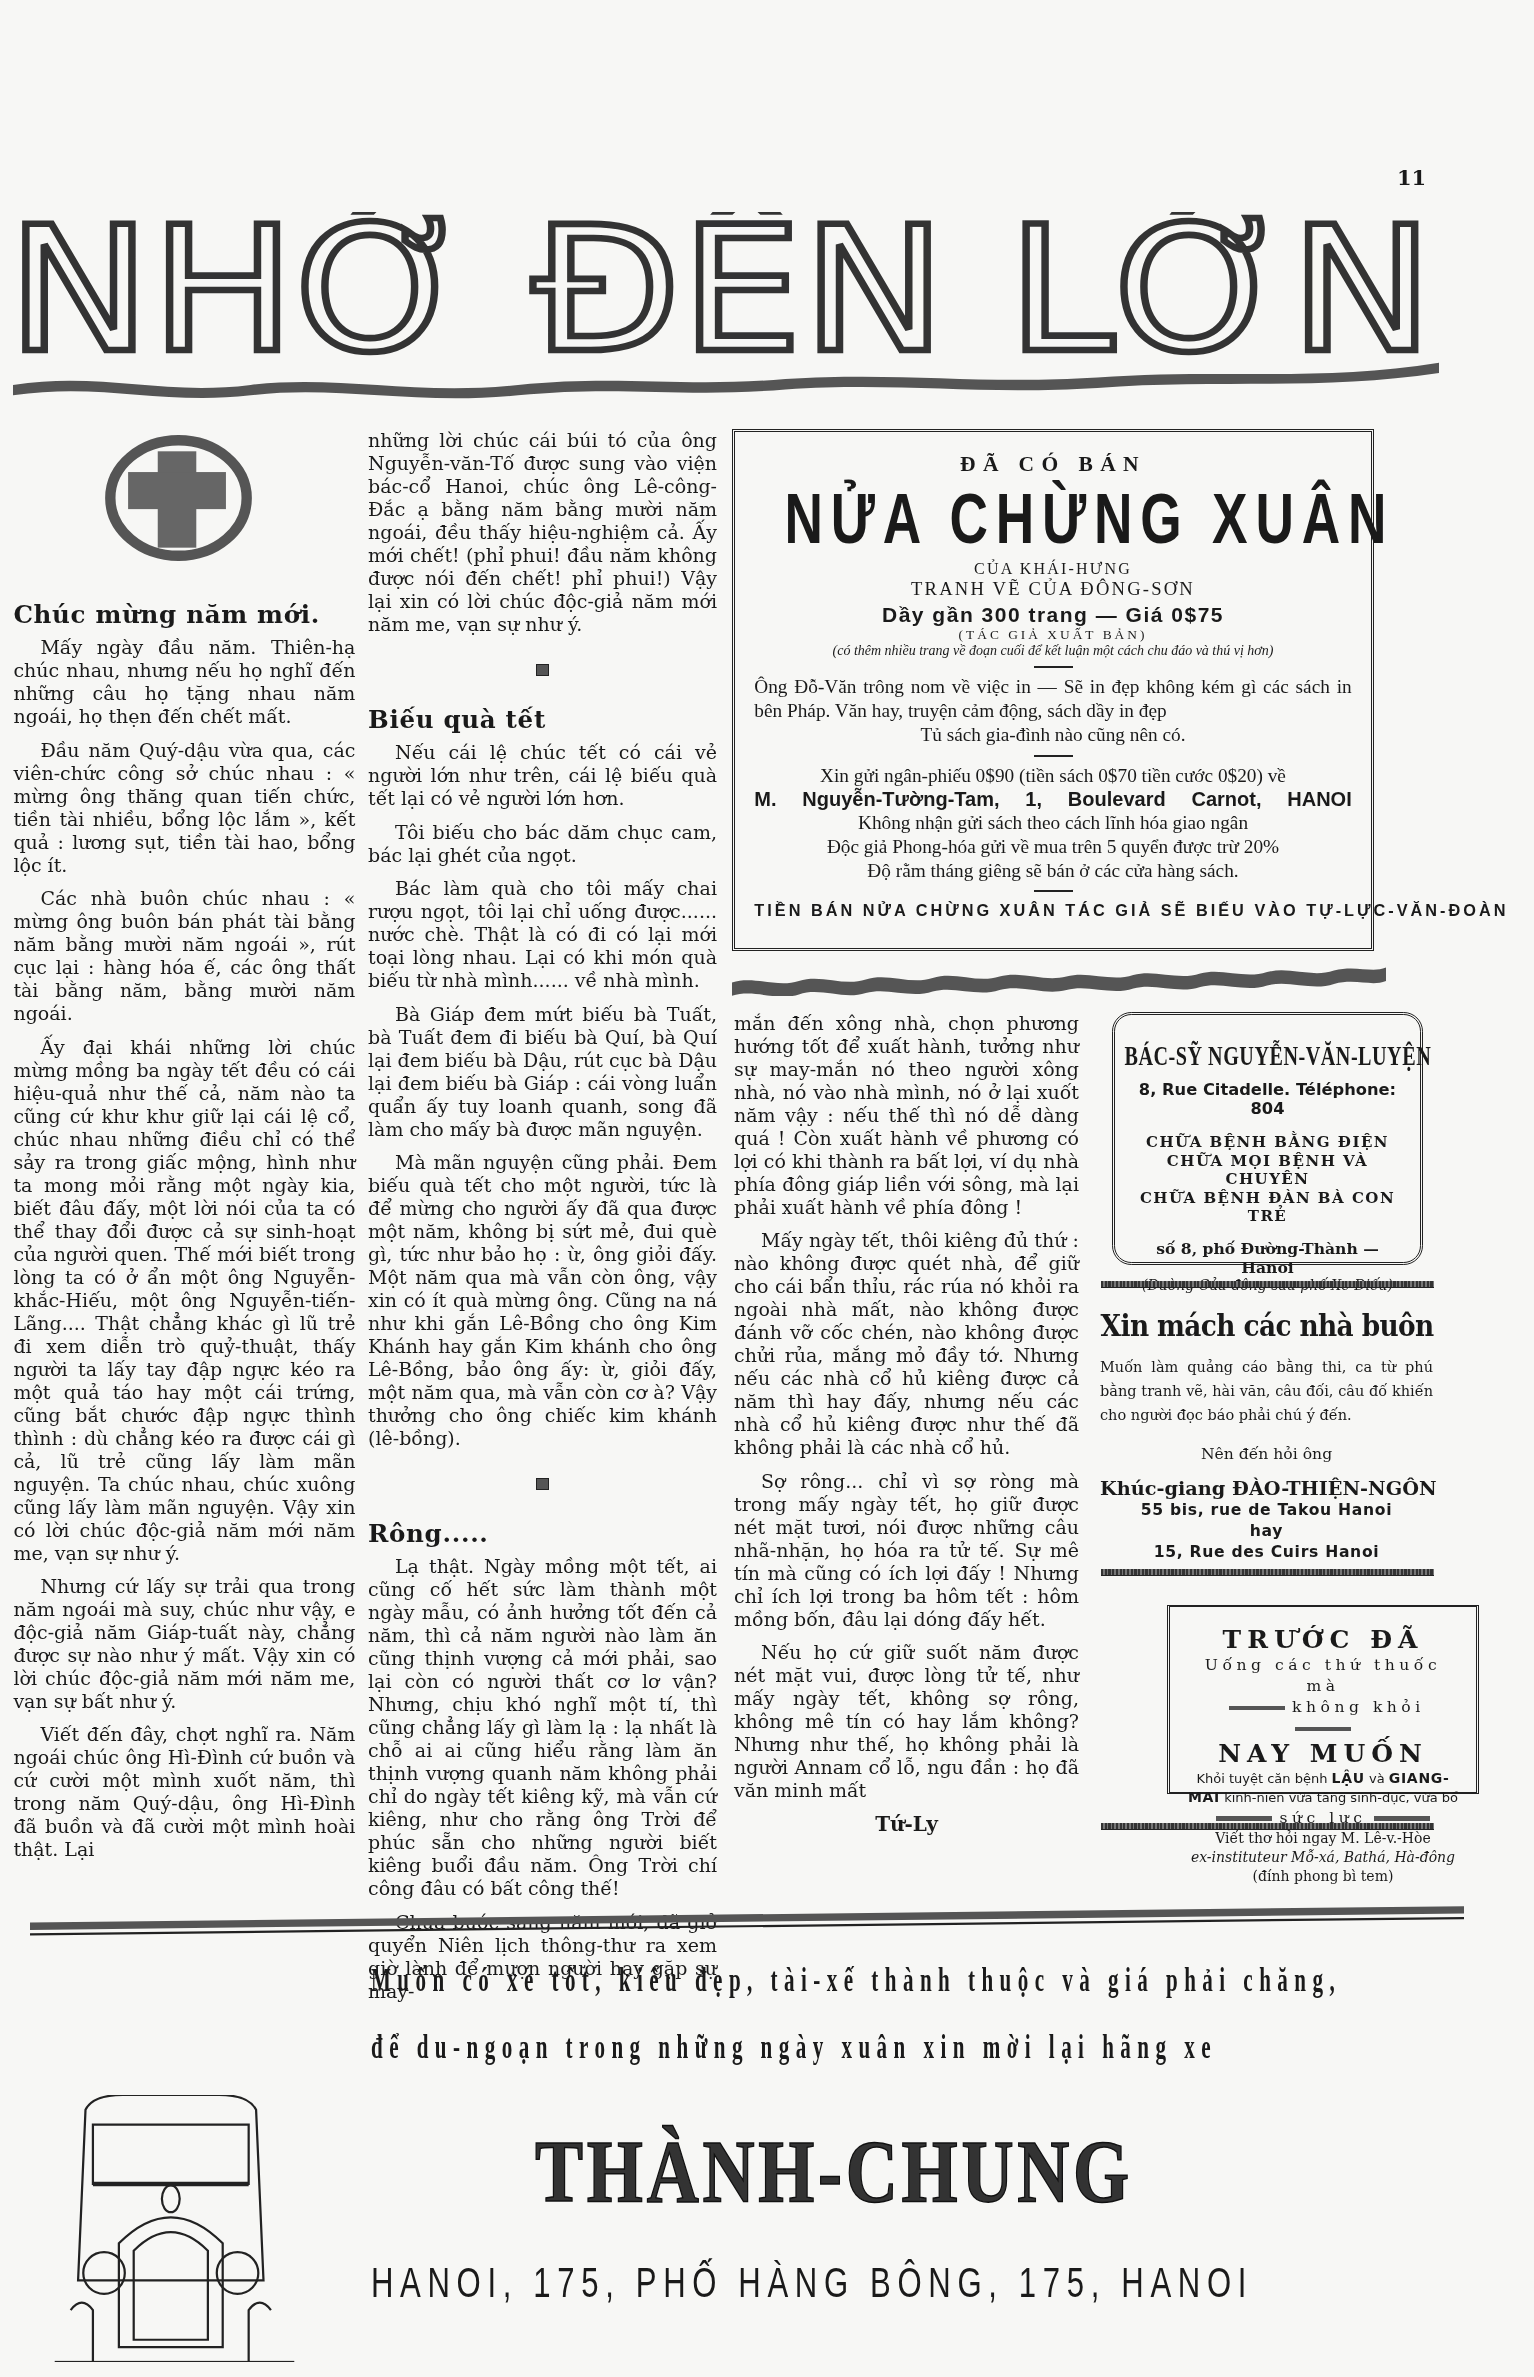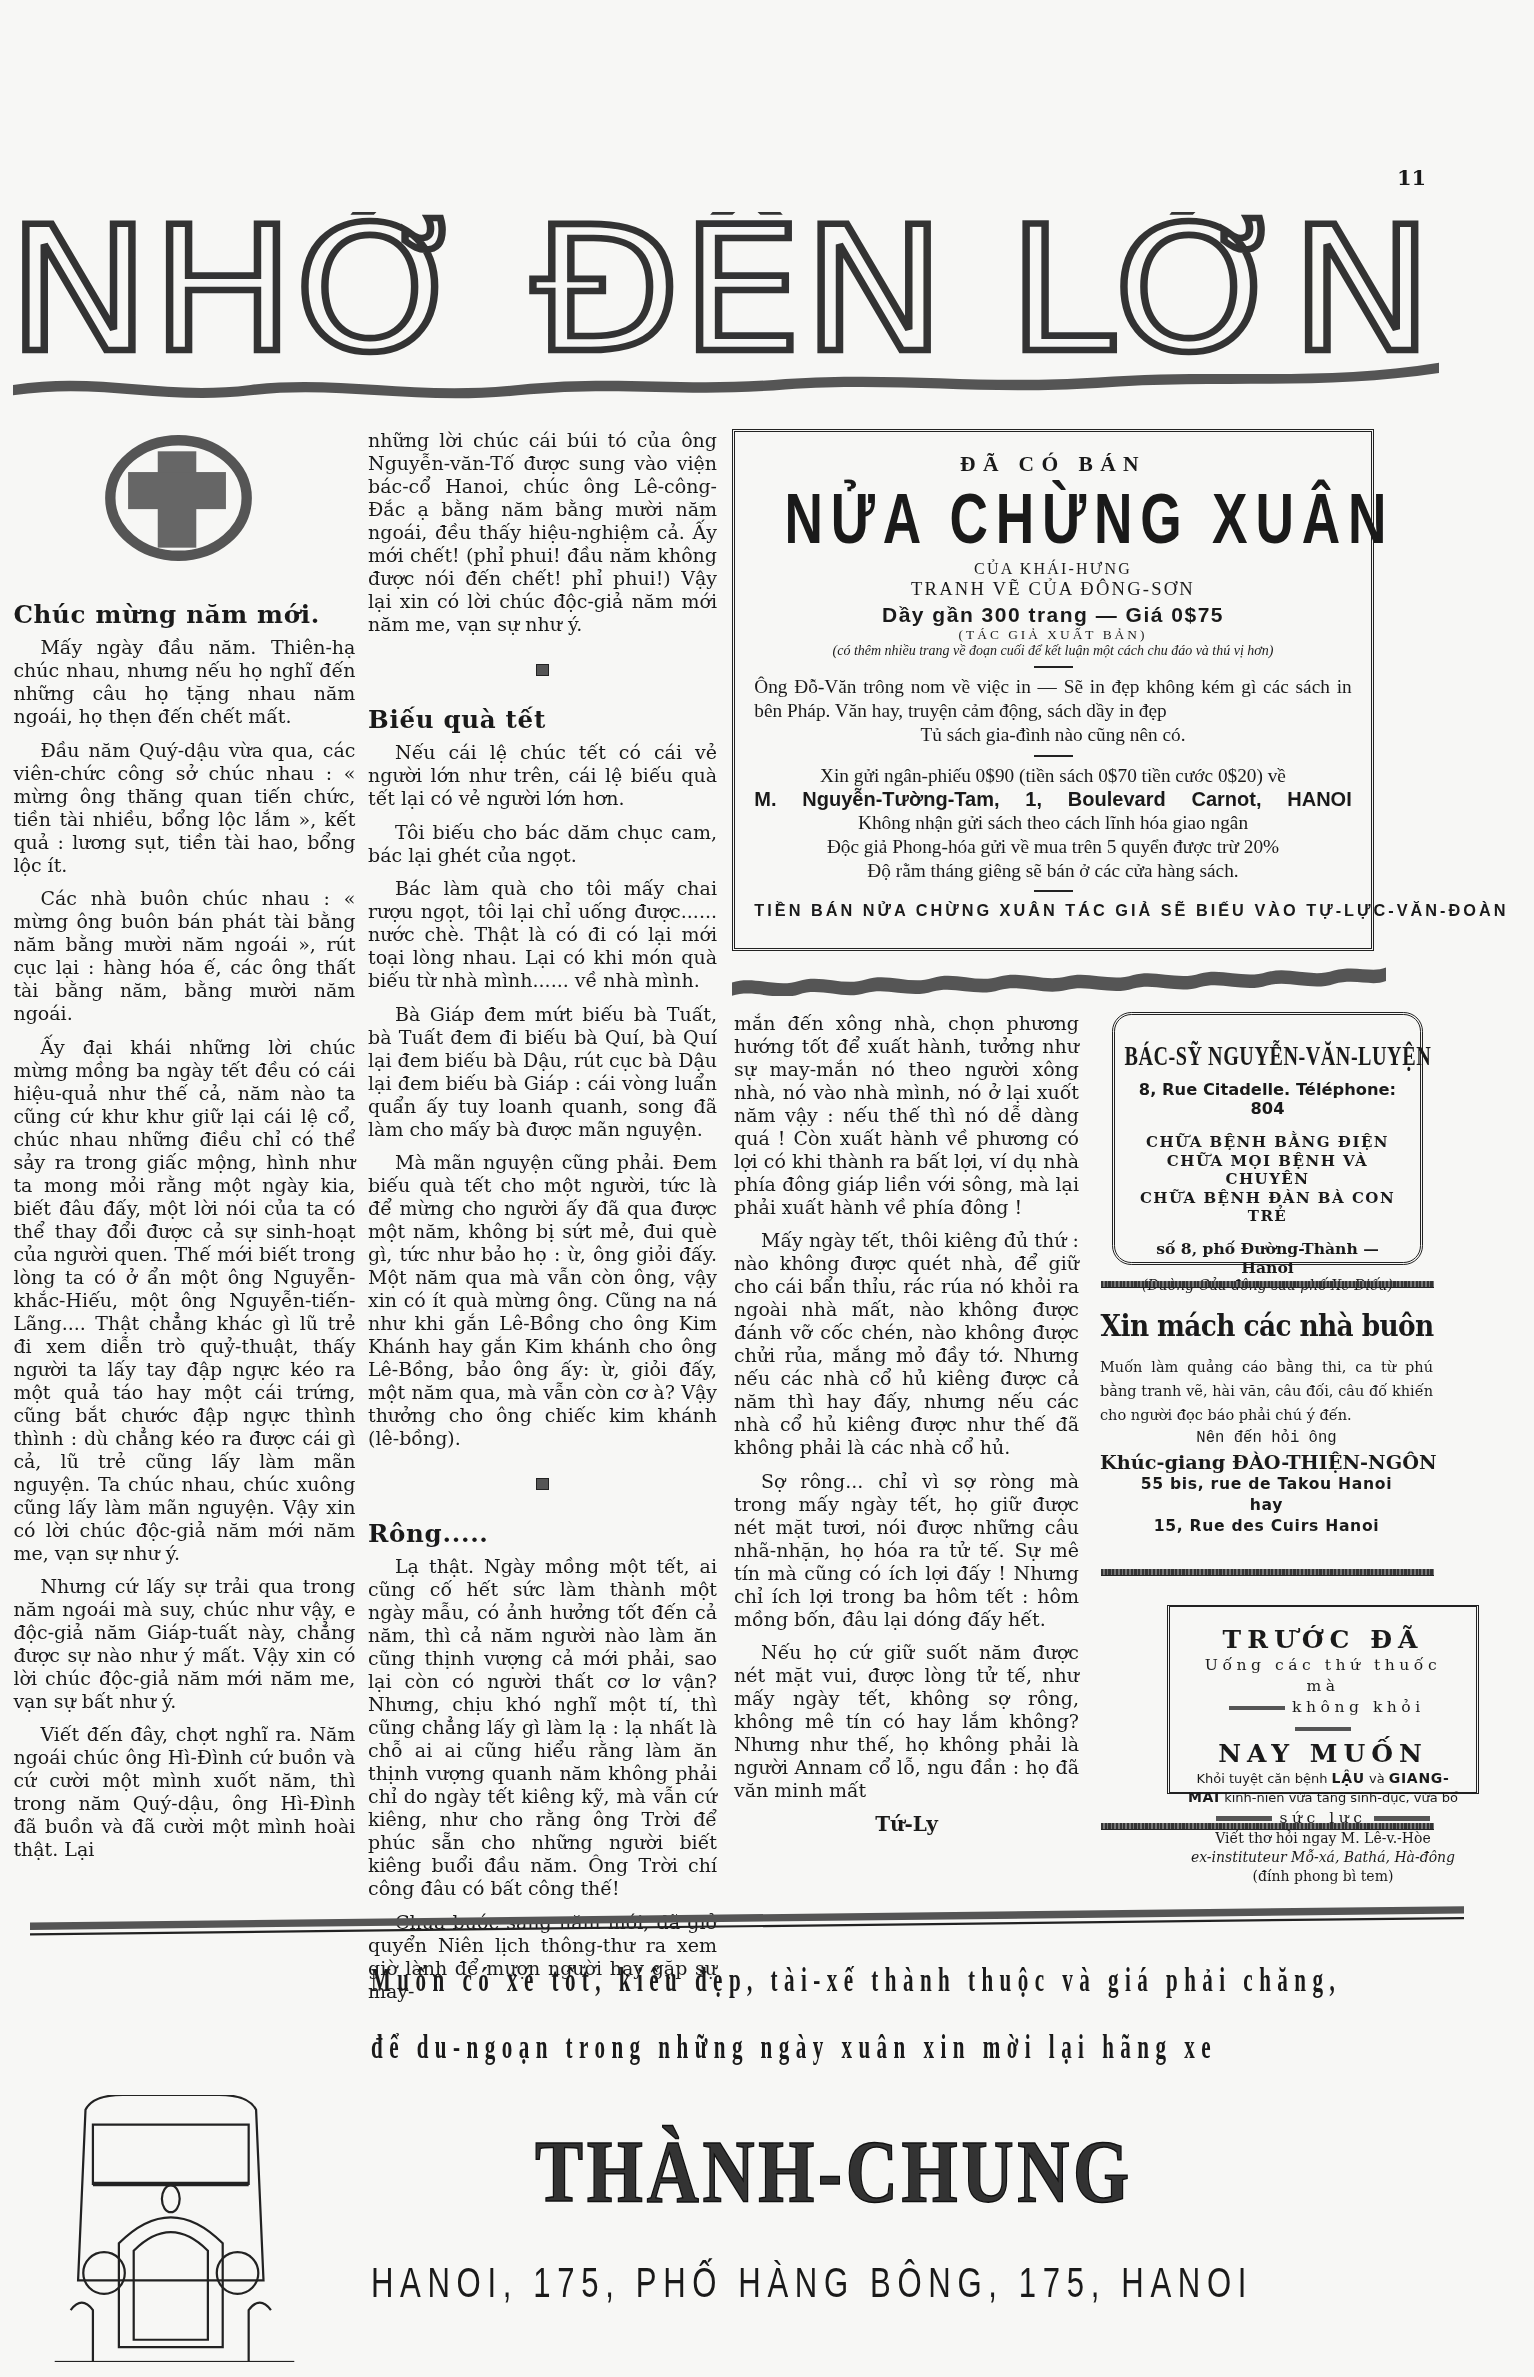--- a/index.html
+++ b/index.html
@@ -37,22 +37,22 @@
   .docad .addr1 { font-size:16.3px; font-weight:bold; font-family:"DejaVu Sans", sans-serif; margin-top:8px; }
   .docad .svc { font-size:15px; font-weight:bold; letter-spacing:1.5px; line-height:18.6px; }
   .docad .svcs { margin:15px 0 13.4px; }
   .docad .addr2 { font-size:15.6px; font-weight:bold; }
   .docad .addr3 { font-size:14px; font-style:italic; }
   
   .hrule-dark { position:absolute; height:6px; background:repeating-linear-gradient(90deg,#333 0 2.2px,#777 2.2px 3.7px); border-bottom:1.5px solid #222; }
   .merchad { left:1100px; top:1308px; width:333px; text-align:center; font-family:"DejaVu Serif", serif; }
   .merchad .head { font-family:"DejaVu Serif", serif; font-weight:bold; font-size:30px; letter-spacing:-0.7px; white-space:nowrap; transform:scaleX(0.88); margin:0 -22px; }
   .merchad .txt { font-size:14.5px; line-height:24px; text-align:justify; margin-top:12px; }
-  .merchad .ask { font-size:15.6px; margin-top:2px;font-family:Liberation Mono, monospace; }
-  .merchad .who { font-size:19.3px; font-weight:bold; margin-top:4px; white-space:nowrap;text-align:right; }
+  .merchad .ask { font-size:15.6px; margin-top:18px; }
+  .merchad .who { font-size:19.3px; font-weight:bold; margin-top:14px; white-space:nowrap;text-align:right; }
   .merchad .a { font-size:15.6px; font-weight:bold; font-family:"DejaVu Sans", sans-serif; letter-spacing:0.7px; line-height:21px; }
   
   .medad { left:1167px; top:1605px; width:312px; height:189px; border-left:3px double #222; border-right:3px double #222; border-top:2.2px solid #222; border-bottom:2.2px solid #222; box-sizing:border-box; text-align:center; padding:18px 16px 6px; font-family:"DejaVu Serif", serif; }
   .medad .big { font-size:25px; font-weight:bold; letter-spacing:6px; font-family:"DejaVu Serif", serif; line-height:30px; }
   .medad .mid { font-size:15.6px; letter-spacing:4.5px; line-height:21px; }
   .medad .mid .bar { display:inline-block; width:56px; height:4.5px; background:#555; vertical-align:middle; margin:0 7.4px; }
   .medad .sans { font-family:"DejaVu Sans", sans-serif; font-size:13px; line-height:19.3px; }
   .medad .sans b { font-size:14px; letter-spacing:0.7px; }
   .medad .w { font-size:14px; line-height:19.3px; }
   .medad .it { font-style:italic; font-size:14px; line-height:19.3px; }

